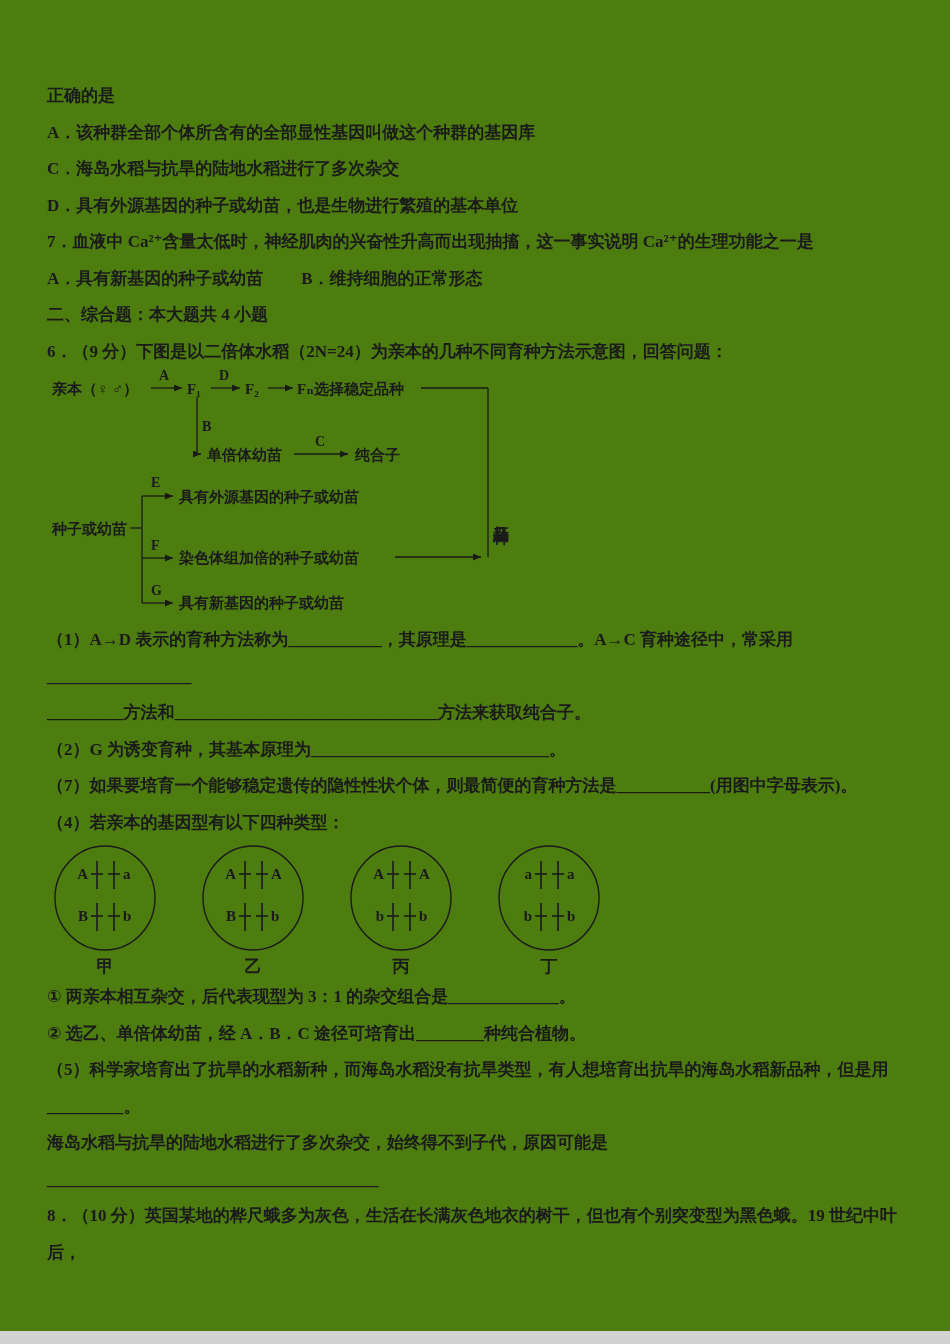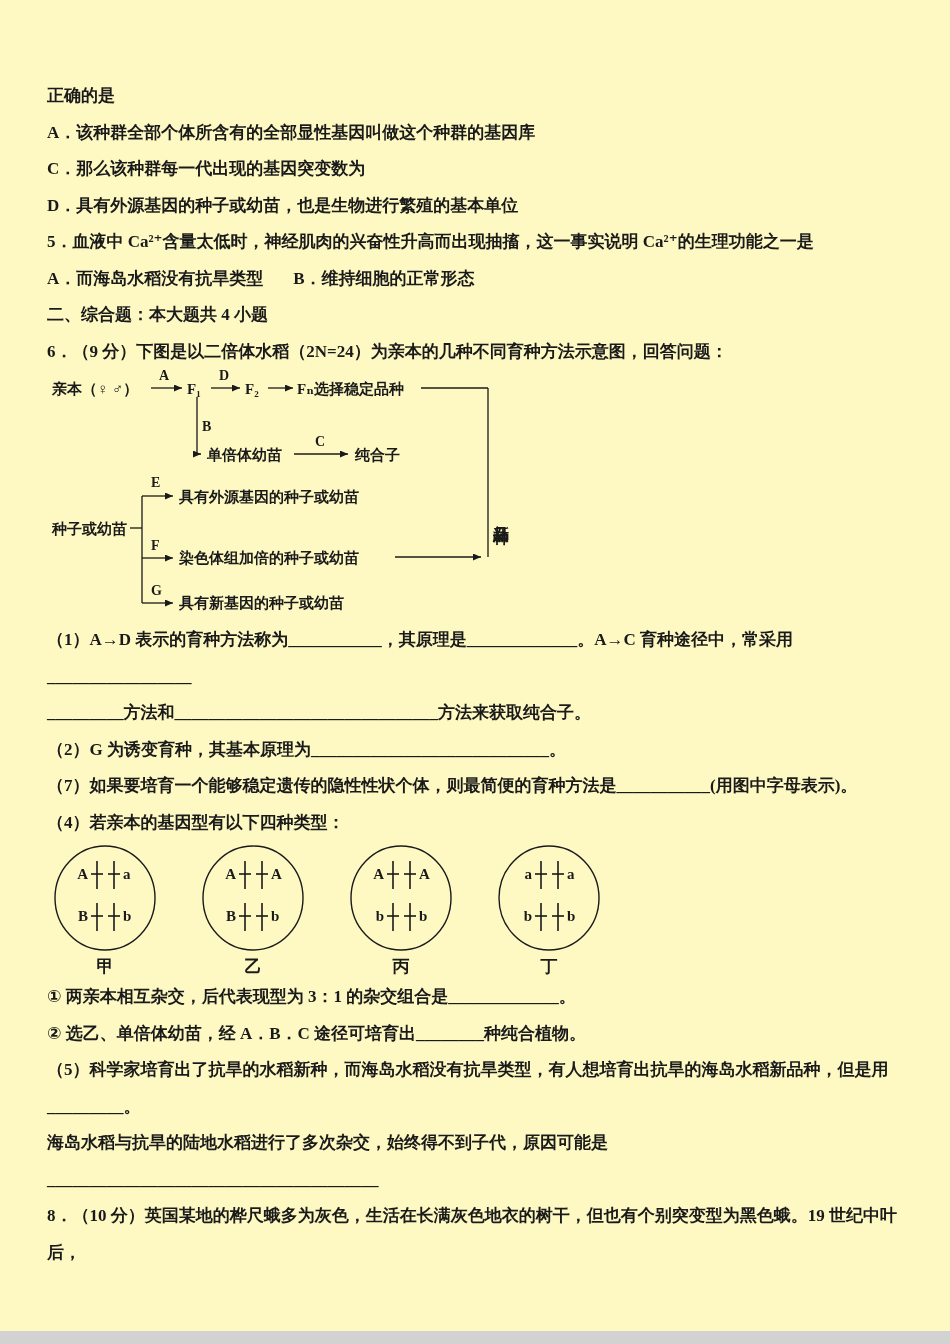--- a/index.html
+++ b/index.html
@@ -1,34 +1,34 @@
 <!DOCTYPE html>
 <html><head>
 <meta charset="utf-8">
 <style>
   html,body{margin:0;padding:0;background:#ffffff;}
   .page{
     position:relative;
     width:950px;
     height:1344px;
-    background:#fef9c3;
+    background:#4d7c0f;
     color:#1a1a1a;
     font-family:"Liberation Serif","DejaVu Serif","DejaVu Sans",serif;
     font-weight:600;
     overflow:hidden;
     box-sizing:border-box;
     padding:78px 45px 0 47px;
   }
   .line{
     margin:0;
     font-size:17px;
     line-height:36.5px;
     white-space:pre-wrap;
   }
-  .opt-gap{margin-left:30px;}
+  .opt-gap{margin-left:38px;}
   .diagram{
     position:relative;
     height:252px;
     margin:0;
   }
   .dsvg text{
     font-family:"Liberation Serif","DejaVu Serif","DejaVu Sans",serif;
     font-size:15px;
     font-weight:600;
     fill:#1a1a1a;
@@ -60,24 +60,24 @@
     background:#d2d2d2;
   }
 </style>
 </head>
 <body>
 
 <div class="page">
 
   <p class="line">正确的是</p>
   <p class="line">A．该种群全部个体所含有的全部显性基因叫做这个种群的基因库</p>
-  <p class="line">C．那么该种群每一代出现的基因突变数为</p>
+  <p class="line">C．海岛水稻与抗旱的陆地水稻进行了多次杂交</p>
   <p class="line">D．具有外源基因的种子或幼苗，也是生物进行繁殖的基本单位</p>
-  <p class="line">5．血液中 Ca²⁺含量太低时，神经肌肉的兴奋性升高而出现抽搐，这一事实说明 Ca²⁺的生理功能之一是</p>
-  <p class="line"><span>A．而海岛水稻没有抗旱类型</span><span class="opt-gap">B．维持细胞的正常形态</span></p>
+  <p class="line">7．血液中 Ca²⁺含量太低时，神经肌肉的兴奋性升高而出现抽搐，这一事实说明 Ca²⁺的生理功能之一是</p>
+  <p class="line"><span>A．具有新基因的种子或幼苗</span><span class="opt-gap">B．维持细胞的正常形态</span></p>
   <p class="line">二、综合题：本大题共 4 小题</p>
   <p class="line">6．（9 分）下图是以二倍体水稻（2N=24）为亲本的几种不同育种方法示意图，回答问题：</p>
 
   <div class="diagram">
     <svg class="dsvg" width="860" height="252" viewBox="0 0 860 252">
       <defs>
         <marker id="arrow" markerWidth="9" markerHeight="8" refX="8" refY="3.5" orient="auto" markerUnits="userSpaceOnUse">
           <path d="M0,0 L8,3.5 L0,7 Z" fill="#1a1a1a"></path>
         </marker>
       </defs>

